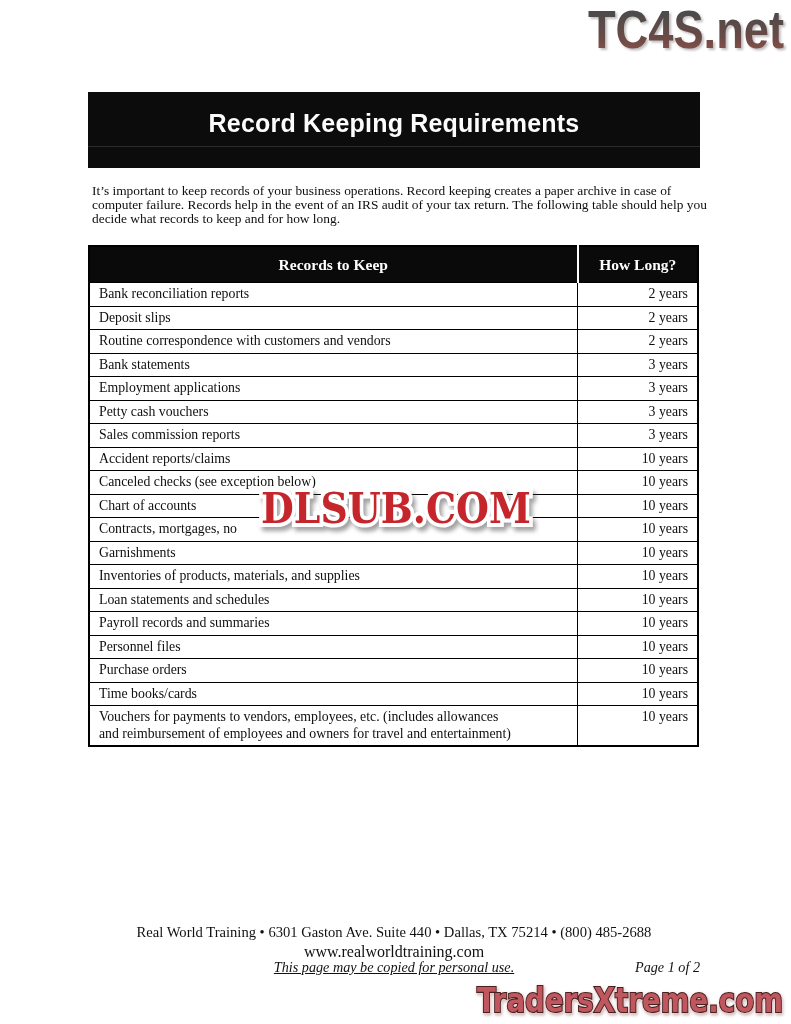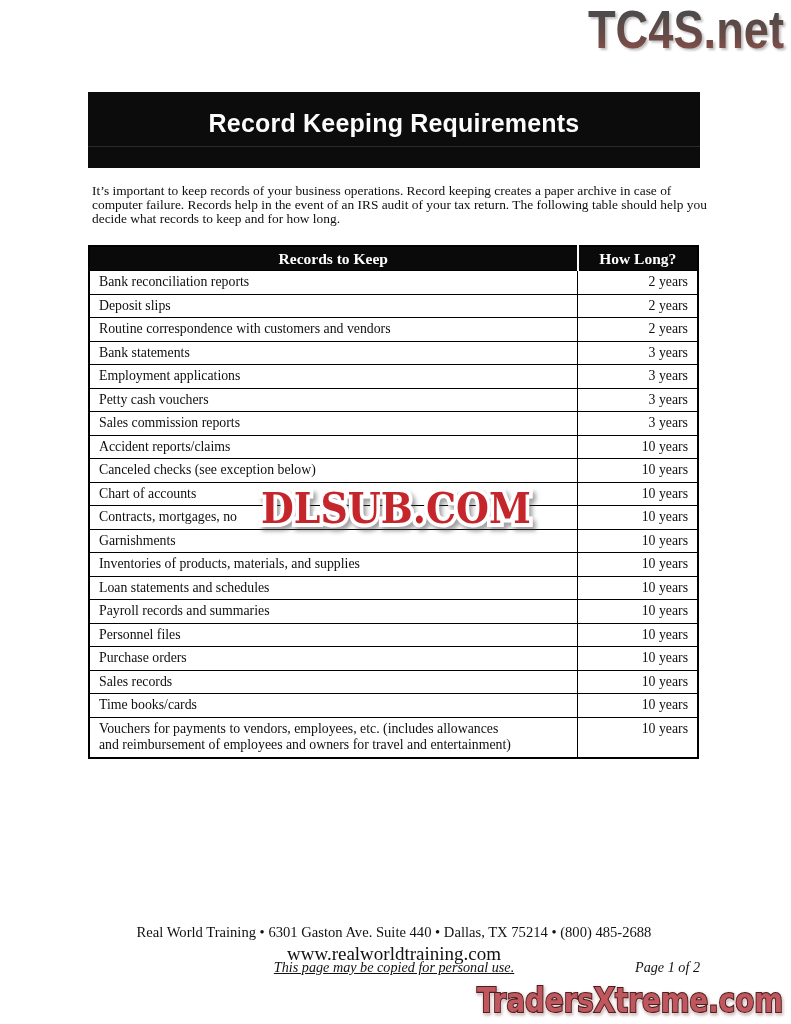--- a/index.html
+++ b/index.html
@@ -37,33 +37,33 @@
     font-size:13.4px; line-height:14px; white-space:pre-line; color:#0e0e0e;
   }
 
   
   .records-table {
     position:absolute; left:88px; top:245px; width:611px;
     border-collapse:collapse; border:2px solid #000;
   }
   .records-table th {
     background:#0a0a0a; color:#ffffff; font-weight:700; font-size:15.5px;
-    padding:2px 4px; line-height:19px; text-align:center; border:1px solid #000;
+    padding:8px 4px; line-height:19px; text-align:center; border:1px solid #000;
   }
   .records-table th.h-duration { border-left:2px solid #ffffff; }
   .records-table td {
     border:1px solid #000; font-size:13.8px; line-height:16.5px;
     padding:3px 9px; vertical-align:top; color:#0e0e0e;
   }
   .records-table td.c-record { width:469px; white-space:pre-line; }
   .records-table td.c-duration { text-align:right; }
 
   
   .footer-line1 { position:absolute; left:44px; top:924px; width:700px; text-align:center; font-size:14.6px; }
-  .footer-line2 { position:absolute; left:44px; top:943px; width:700px; text-align:center; font-size:19px; }
+  .footer-line2 { position:absolute; left:44px; top:943px; width:700px; text-align:center; font-size:16px; }
   .footer-line3 { position:absolute; left:88px; top:959px; width:612px; font-style:italic; font-size:14.2px; text-align:center;text-decoration:underline; }
   .page-number  { position:absolute; right:0; top:0; font-style:italic; font-size:14.2px; }
 </style>
 </head>
 <body>
 
 <div class="page">
 
   <svg class="wm-tc4s" width="206" height="56" viewBox="0 0 206 56">
     <defs>
@@ -156,24 +156,20 @@
         </tr>
         <tr>
           <td class="c-record">Personnel files</td>
           <td class="c-duration">10 years</td>
         </tr>
         <tr>
           <td class="c-record">Purchase orders</td>
           <td class="c-duration">10 years</td>
         </tr>
         <tr>
-          <td class="c-record">Sales records</td>
-          <td class="c-duration">10 years</td>
-        </tr>
-        <tr>
           <td class="c-record">Time books/cards</td>
           <td class="c-duration">10 years</td>
         </tr>
         <tr>
           <td class="c-record">Vouchers for payments to vendors, employees, etc. (includes allowances
 and reimbursement of employees and owners for travel and entertainment)</td>
           <td class="c-duration">10 years</td>
         </tr>
       </tbody>
   </table>

